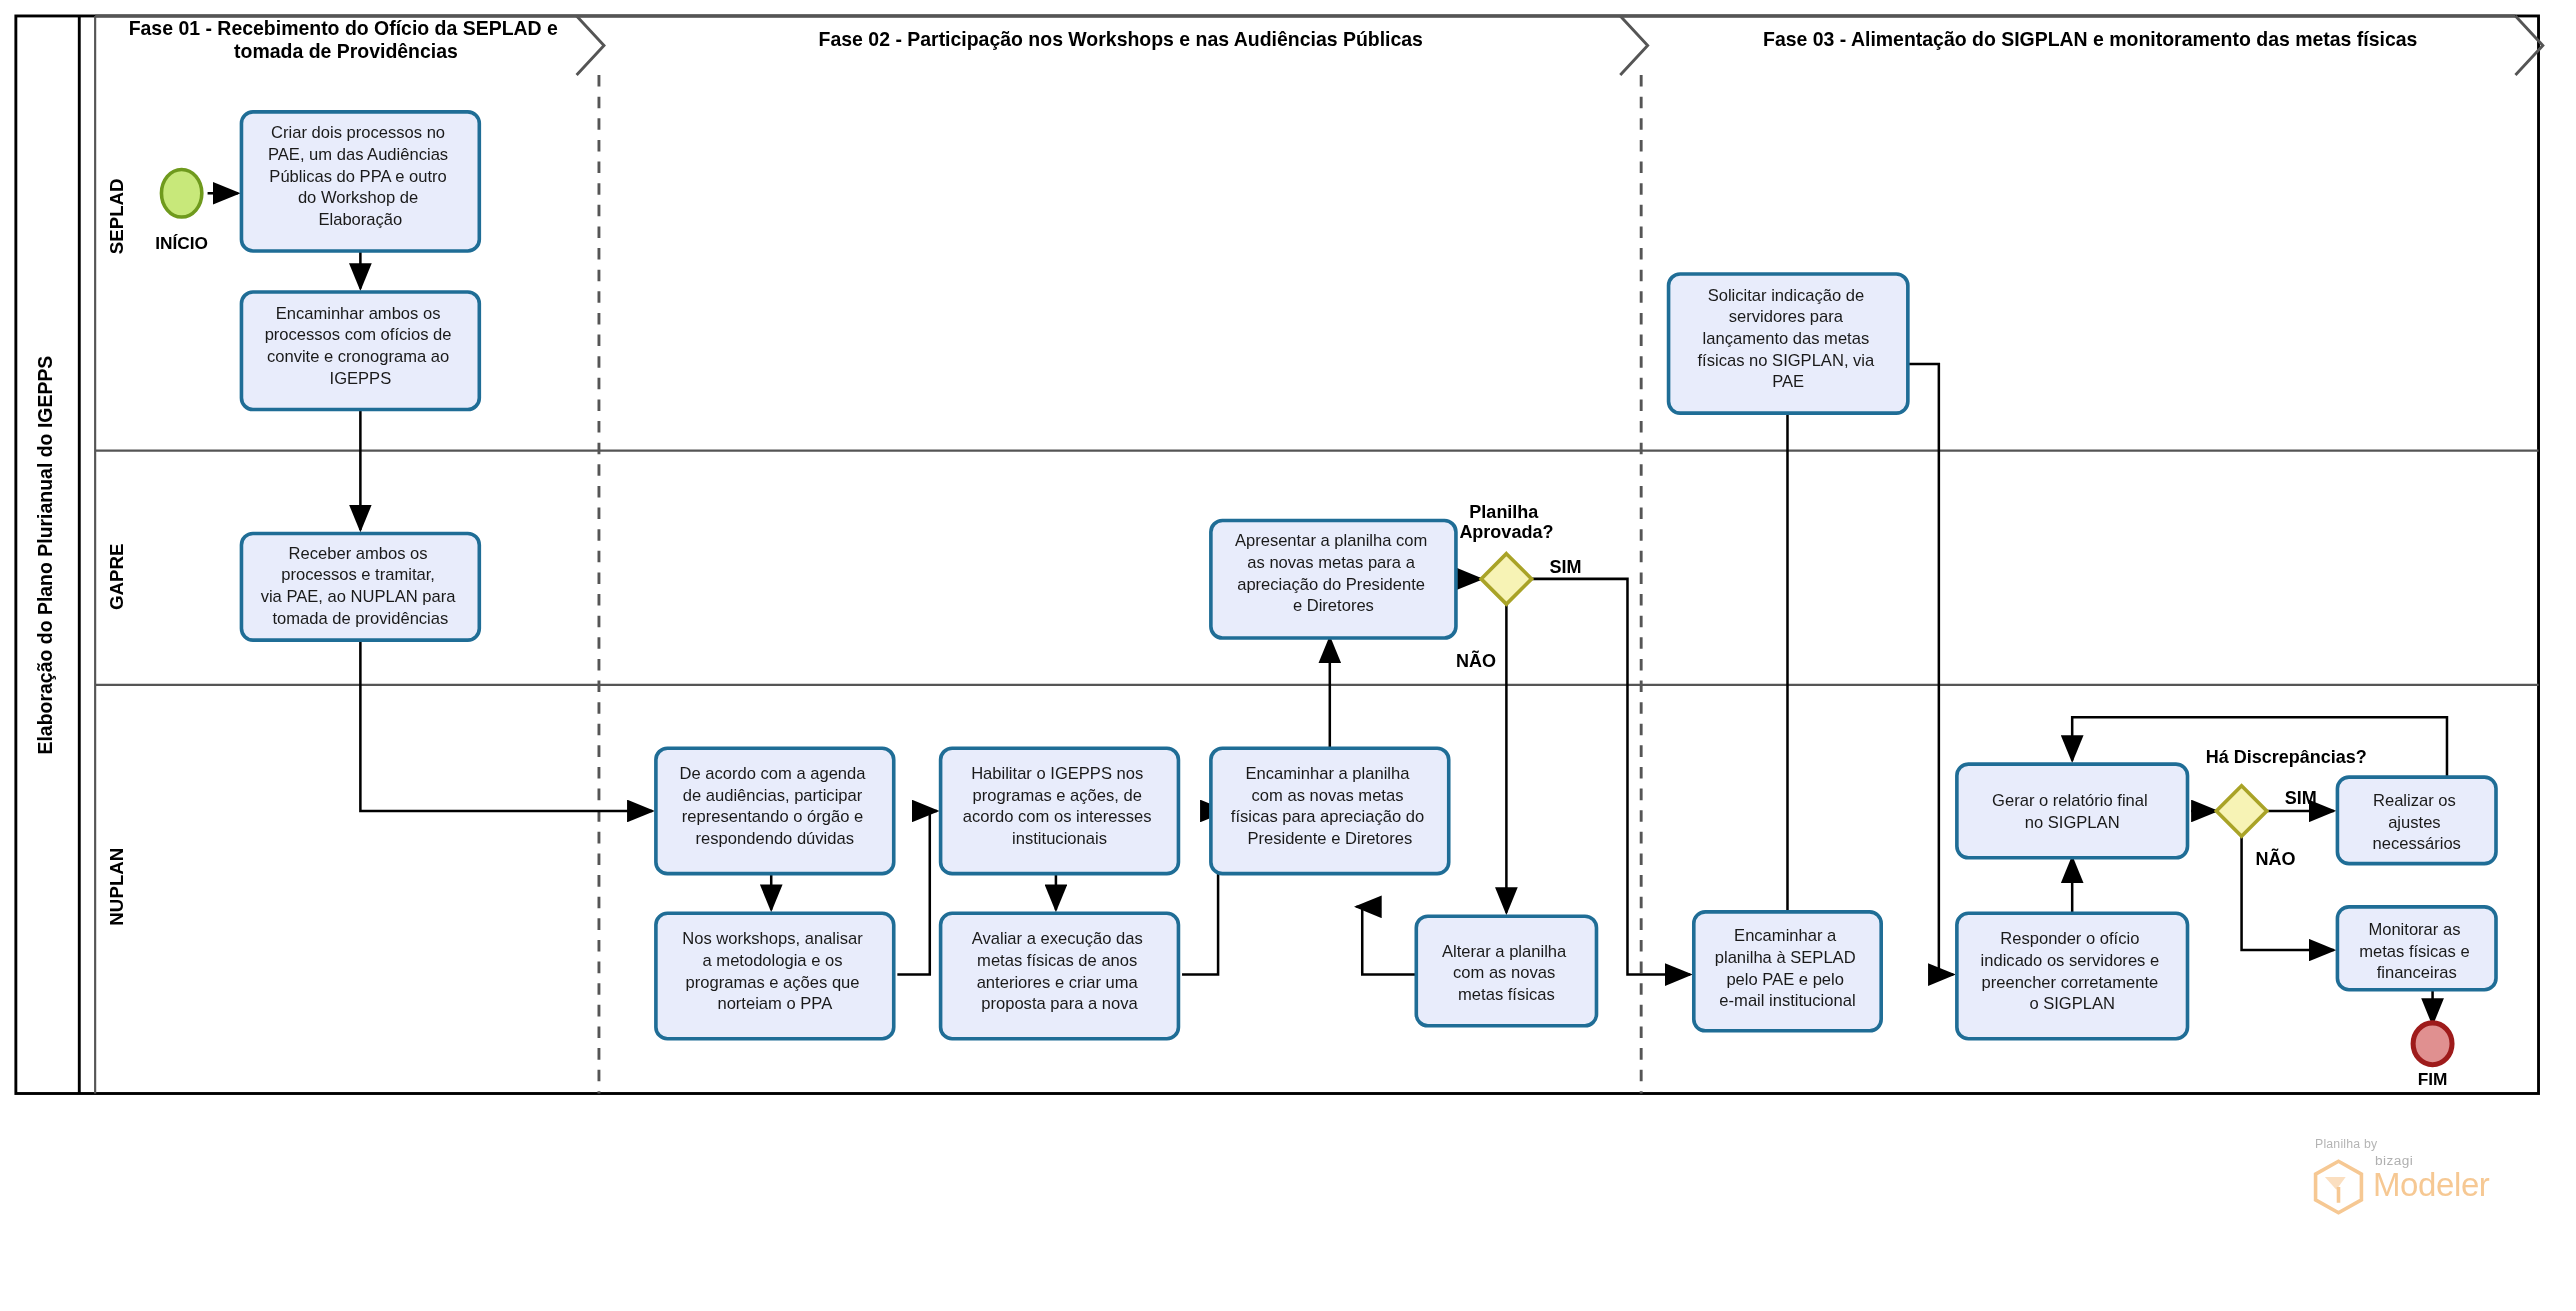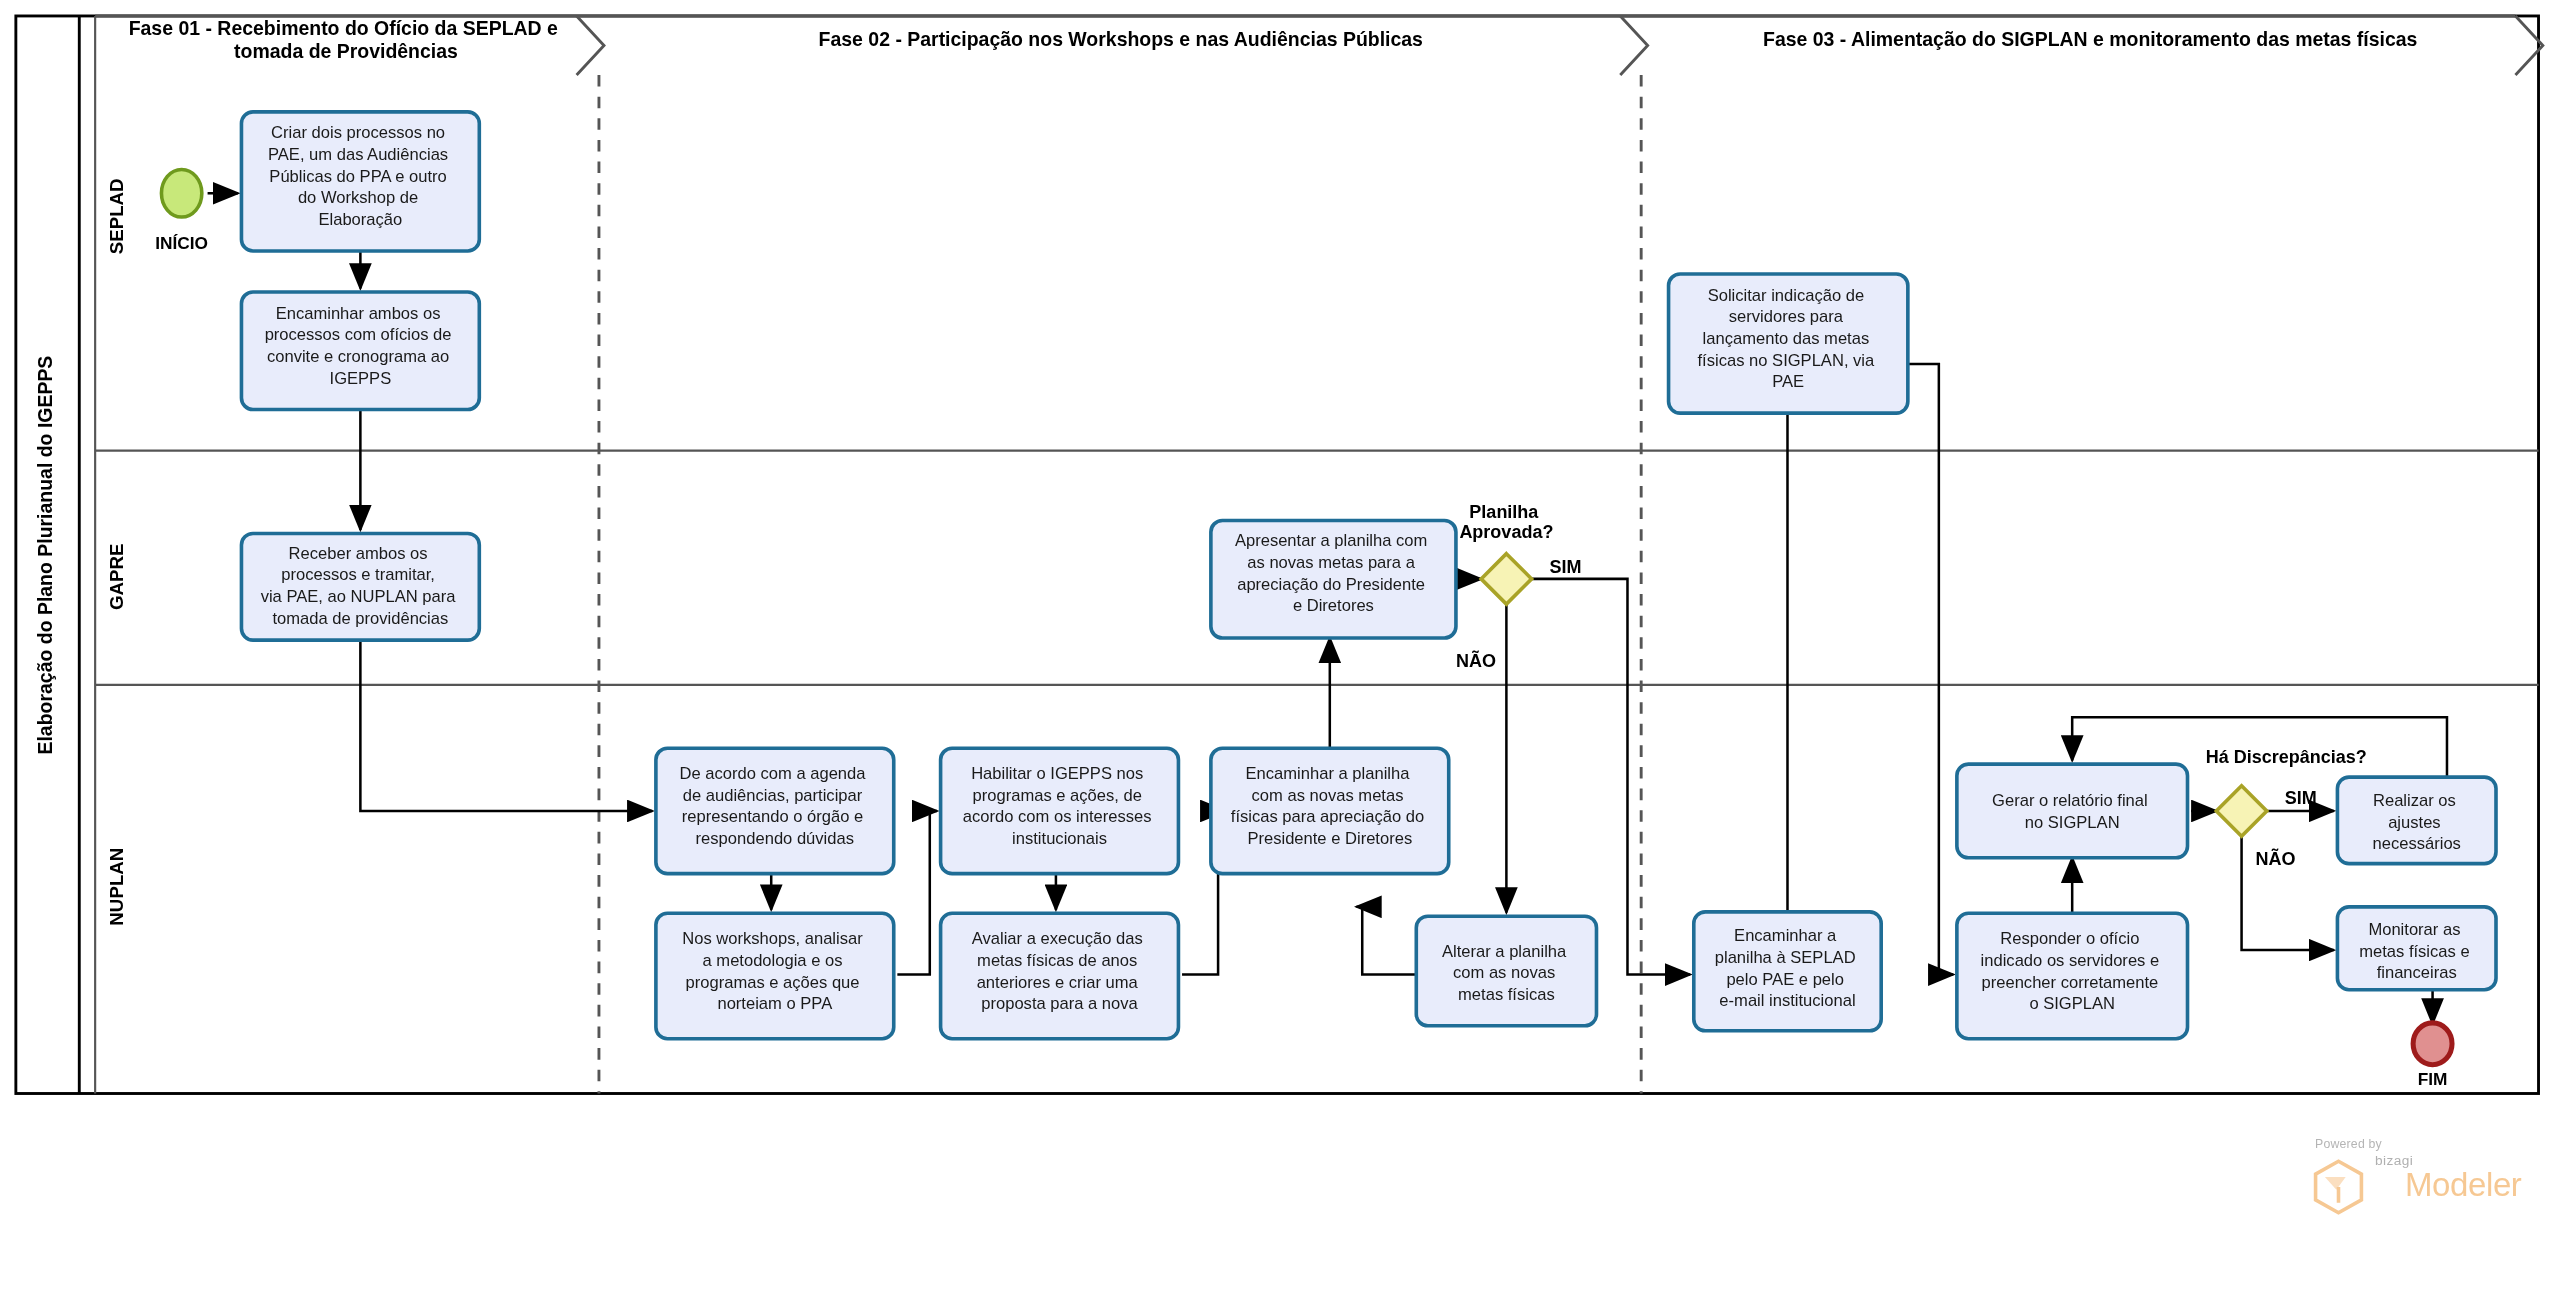--- a/index.html
+++ b/index.html
@@ -124,21 +124,20 @@
     letter-spacing: 0.4px;
   }
   #bizagi-modeler {
     position: absolute;
     left: 2373px;
     top: 1166px;
     font-family: "Liberation Sans", sans-serif;
     font-size: 33px;
     color: #f6c893;
     letter-spacing: -0.4px;
-    margin-left: 32px;
   }
 </style>
 </head>
 <body>
 
 <div id="canvas">
 
   <svg class="diagram" viewBox="0 0 3574 1820">
     <defs>
       <marker id="arrowhead" markerWidth="11" markerHeight="9" refX="10" refY="4.5" orient="auto" markerUnits="strokeWidth">
@@ -407,21 +406,21 @@
       <text class="flow-label" x="3157" y="1200" text-anchor="middle">NÃO</text>
     </g>
 
     <g>
       <ellipse cx="3375" cy="1448" rx="27" ry="29" class="event-end"></ellipse>
       <text class="event-label" x="3375" y="1505" text-anchor="middle">FIM</text>
     </g>
 
   </svg>
 
-  <div id="bizagi-powered">Powered by</div>
+  <div id="bizagi-powered">Planilha by</div>
   <svg id="bizagi-hex" viewBox="0 0 74 80">
     <polygon points="37,4 69,22 69,58 37,76 5,58 5,22" fill="none" stroke="#f6c893" stroke-width="5"></polygon>
     <polygon points="18,26 47,26 34,44" fill="#fbdfc0"></polygon>
     <line x1="37" y1="40" x2="37" y2="62" stroke="#f6c893" stroke-width="5"></line>
   </svg>
   <div id="bizagi-word">bizagi</div>
   <div id="bizagi-modeler">Modeler</div>
 
 </div>
 

